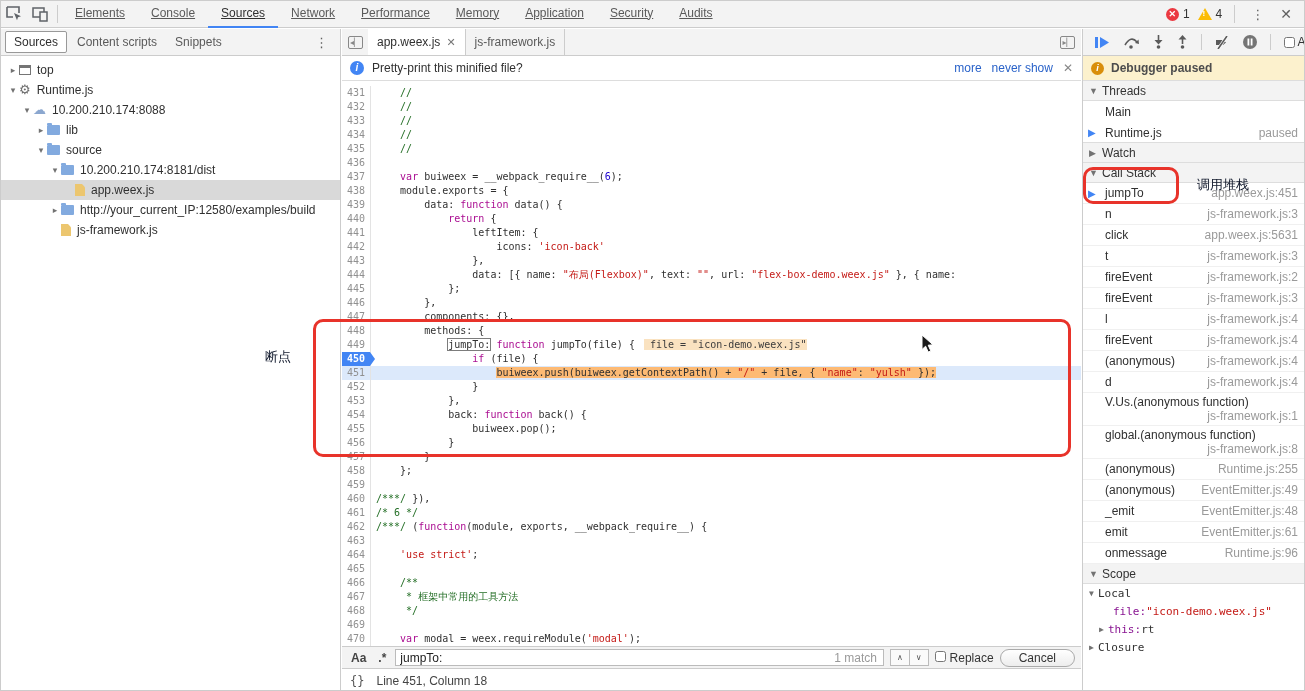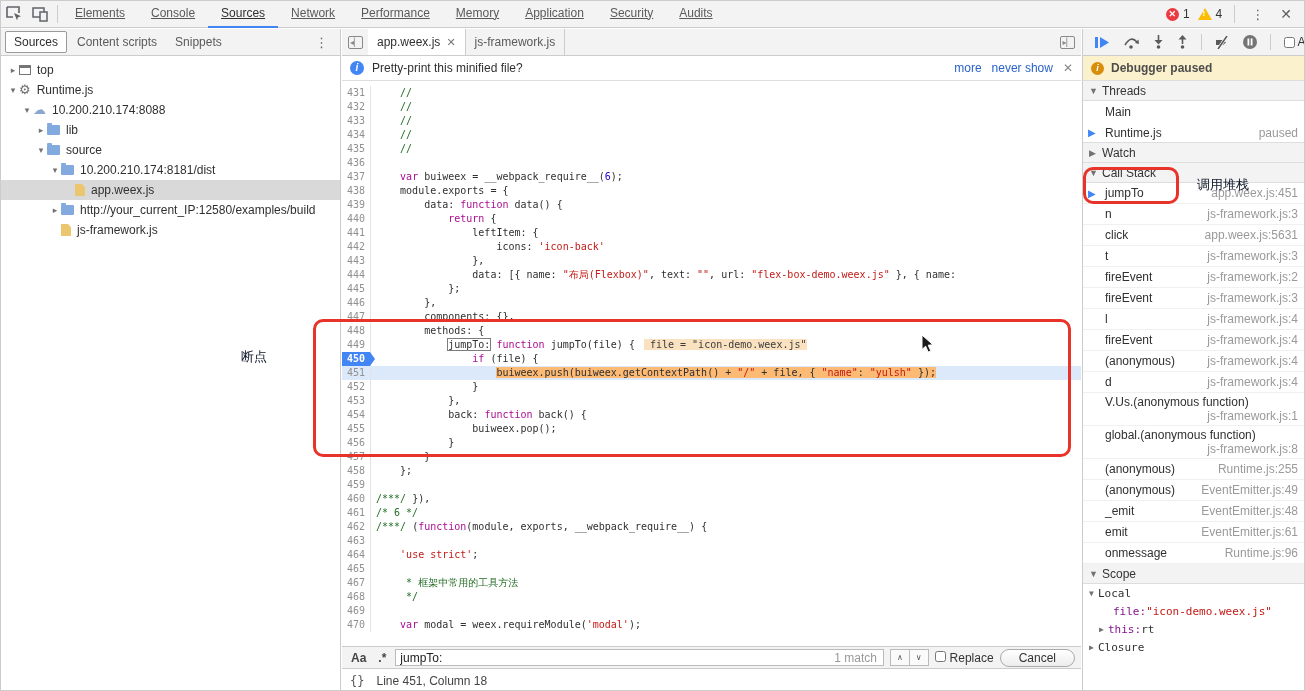--- a/index.html
+++ b/index.html
@@ -301,20 +301,21 @@
         <div class="cl"><span class="gut">456</span><span class="lc"><span>            }</span></span></div>
         <div class="cl"><span class="gut">457</span><span class="lc"><span>        }</span></span></div>
         <div class="cl"><span class="gut">458</span><span class="lc"><span>    };</span></span></div>
         <div class="cl"><span class="gut">459</span><span class="lc"></span></div>
         <div class="cl"><span class="gut">460</span><span class="lc"><span class="tc">/***/</span><span> }),</span></span></div>
         <div class="cl"><span class="gut">461</span><span class="lc"><span class="tc">/* 6 */</span></span></div>
         <div class="cl"><span class="gut">462</span><span class="lc"><span class="tc">/***/</span><span> (</span><span class="tk">function</span><span>(module, exports, __webpack_require__) {</span></span></div>
         <div class="cl"><span class="gut">463</span><span class="lc"></span></div>
         <div class="cl"><span class="gut">464</span><span class="lc"><span>    </span><span class="ts">'use strict'</span><span>;</span></span></div>
         <div class="cl"><span class="gut">465</span><span class="lc"></span></div>
+        <div class="cl"><span class="gut">466</span><span class="lc"><span class="tc">    /**</span></span></div>
         <div class="cl"><span class="gut">467</span><span class="lc"><span class="tc">     * 框架中常用的工具方法</span></span></div>
         <div class="cl"><span class="gut">468</span><span class="lc"><span class="tc">     */</span></span></div>
         <div class="cl"><span class="gut">469</span><span class="lc"></span></div>
         <div class="cl"><span class="gut">470</span><span class="lc"><span>    </span><span class="tk">var</span><span> modal = weex.requireModule(</span><span class="ts">'modal'</span><span>);</span></span></div>
       </div>
     <div class="searchbar">
       <span class="sbtn">Aa</span>
       <span class="sbtn">.*</span>
       <span class="sinput">
         <input value="jumpTo:" style="">
@@ -505,20 +506,20 @@
         </div>
       <div class="scoperow">
         <span class="sarr">▶</span>
           <span>Closure</span>
       </div>
     </div>
   </div>
 
   <div class="redbox" style="left:312px;top:318px;width:758px;height:138px"></div>
   <div class="redbox" style="left:1082px;top:166px;width:96px;height:37px"></div>
-  <div class="redlabel" style="left:240px;top:347px">断点</div>
+  <div class="redlabel" style="left:264px;top:347px">断点</div>
   <div class="redlabel" style="left:1196px;top:175px">调用堆栈</div>
 
   <svg id="cursor" style="left:920px;top:333px" width="13" height="19" viewBox="0 0 13 19">
     <path d="M1 1 L1 15.5 L4.6 12.2 L7.2 18 L9.8 16.9 L7.2 11.2 L12 10.8 Z" fill="#1a1a1a" stroke="#fff" stroke-width="1"></path>
   </svg>
 
 </div>
 
 </body></html>

